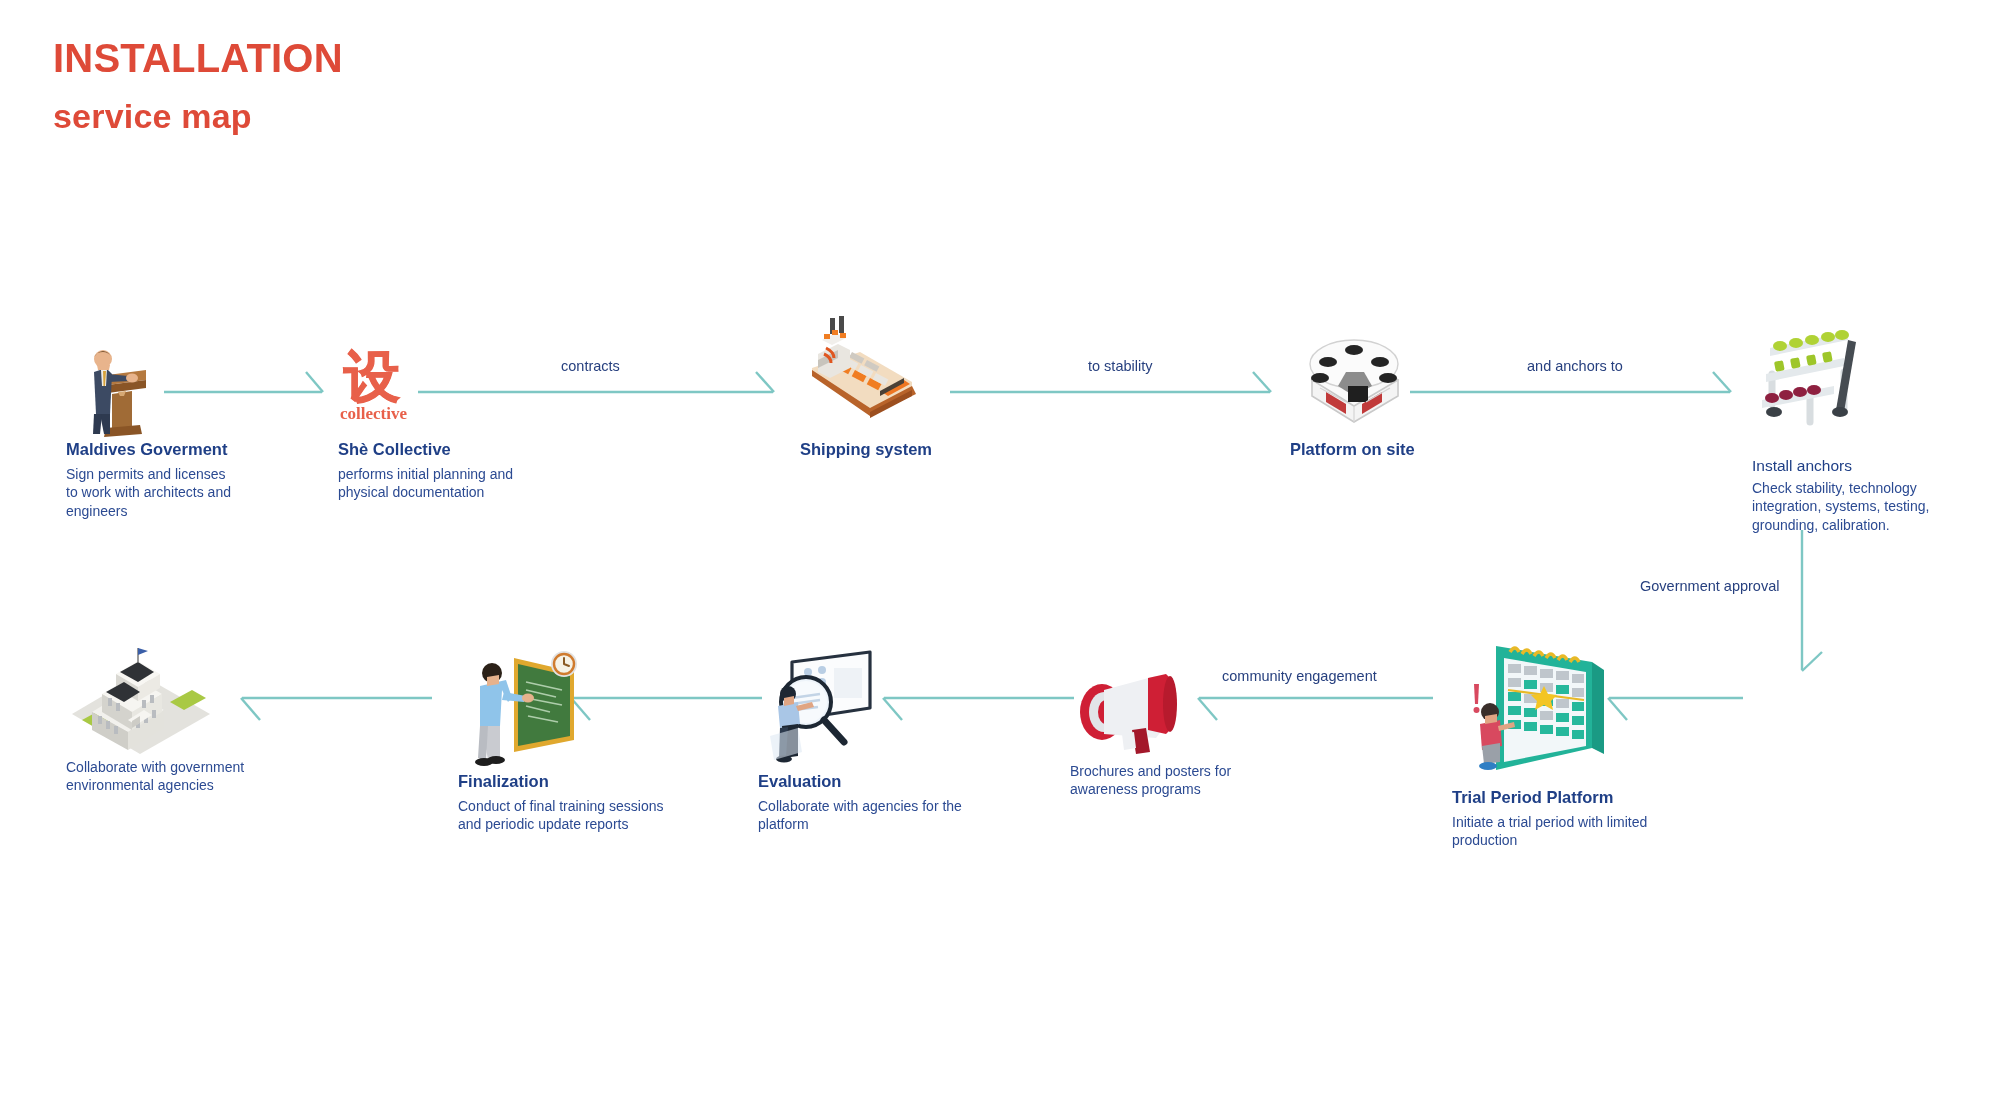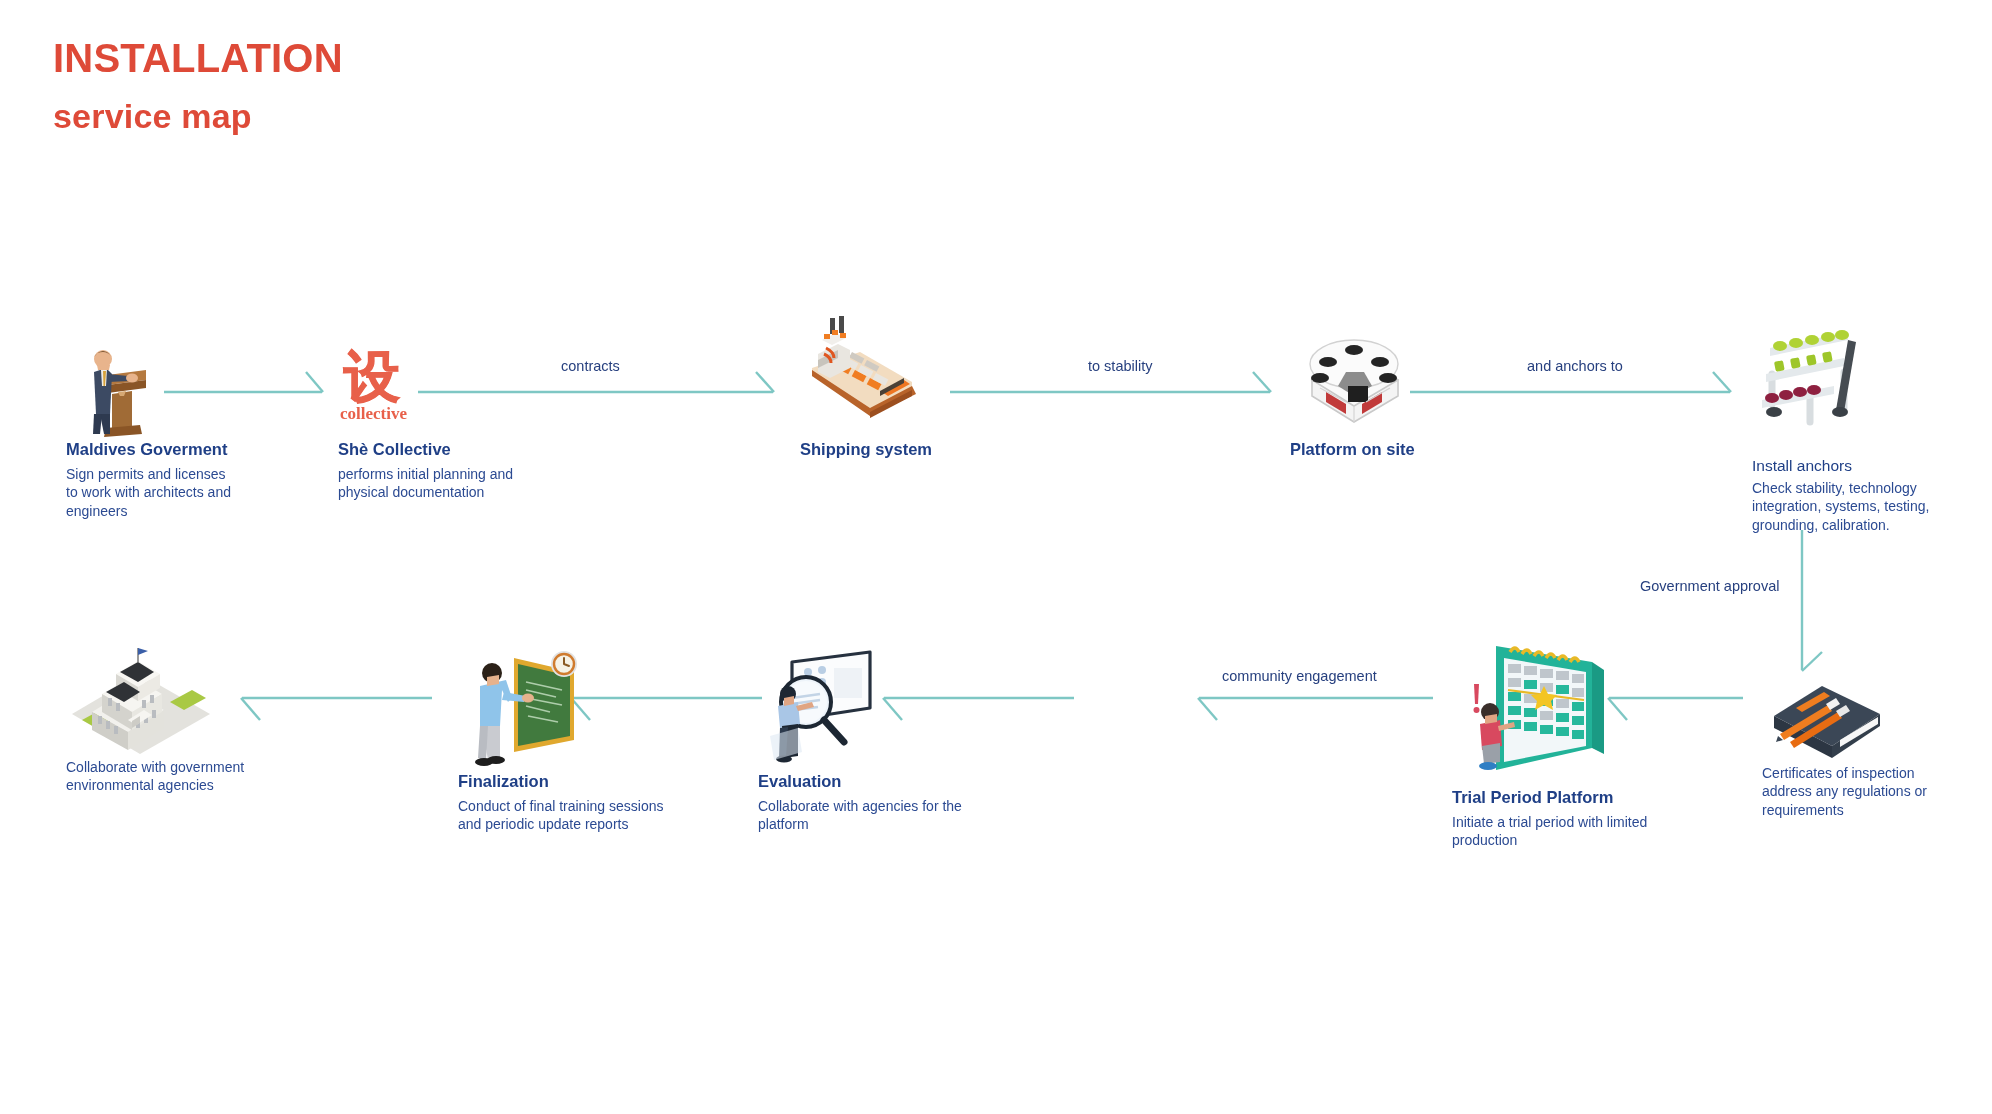--- a/index.html
+++ b/index.html
@@ -276,39 +276,20 @@
 
         <path d="M96 28 L104 30 L92 100 L84 98 Z" fill="#464c52"></path>
         <ellipse cx="88" cy="100" rx="8" ry="5" fill="#3a4046"></ellipse>
         <ellipse cx="22" cy="100" rx="8" ry="5" fill="#3a4046"></ellipse>
       </svg>
     </div>
     <div class="n-title plain">Install anchors</div>
     <div class="n-desc" style="width:185px;margin-top:4px;">Check stability, technology integration, systems, testing, grounding, calibration.</div>
   </div>
 
-  <div class="node" style="left:1762px;top:662px;width:200px;">
-    <div class="art" style="height:100px;">
-      <svg width="130" height="100" viewBox="0 0 130 100">
-        <path d="M12 54 L60 24 L118 52 L70 84 Z" fill="#3b4756"></path>
-        <path d="M12 54 L12 66 L70 96 L70 84 Z" fill="#2c3643"></path>
-        <path d="M70 84 L118 52 L118 64 L70 96 Z" fill="#333e4b"></path>
-        <path d="M78 78 L116 55 L116 62 L78 85 Z" fill="#f6f6f6"></path>
-        <path d="M34 46 L62 30 L68 34 L40 50 Z" fill="#ef7d1f"></path>
-
-        <path d="M18 72 L66 43 L70 49 L22 78 Z" fill="#ef7d1f"></path>
-        <path d="M64 42 L74 36 L78 42 L68 48 Z" fill="#f2f2f2"></path>
-        <path d="M16 74 L21 78 L14 80 Z" fill="#3b4756"></path>
-
-        <path d="M28 80 L76 50 L80 56 L32 86 Z" fill="#e86c12"></path>
-        <path d="M74 49 L84 43 L88 49 L78 55 Z" fill="#e8e8e8"></path>
-      </svg>
-    </div>
-    <div class="n-desc" style="width:180px;margin-top:2px;">Certificates of inspection address any regulations or requirements</div>
-  </div>
 
   <div class="node" style="left:1452px;top:628px;width:230px;">
     <div class="art" style="height:160px;">
       <svg width="160" height="160" viewBox="0 0 160 160">
 
         <path d="M44 18 L140 34 L140 120 L44 142 Z" fill="#22b399"></path>
         <path d="M140 34 L152 42 L152 126 L140 120 Z" fill="#1a9a84"></path>
         <path d="M52 30 L134 44 L134 118 L52 134 Z" fill="#f2f7f9"></path>
 
         <g stroke="#e8b927" stroke-width="3.5" fill="none">
@@ -363,20 +344,35 @@
         <ellipse cx="36" cy="138" rx="9" ry="4" fill="#2f7fc4"></ellipse>
 
         <path d="M22 56 L27 56 L26 76 L23 76 Z" fill="#d8495f"></path>
         <circle cx="24.5" cy="82" r="3" fill="#d8495f"></circle>
       </svg>
     </div>
     <div class="n-title">Trial Period Platform</div>
     <div class="n-desc" style="width:210px;">Initiate a trial period with limited production</div>
   </div>
 
+  <div class="node" style="left:1070px;top:660px;width:200px;">
+    <div class="art" style="height:100px;">
+      <svg width="130" height="100" viewBox="0 0 130 100">
+        <ellipse cx="32" cy="52" rx="22" ry="28" fill="#cf1f35"></ellipse>
+        <ellipse cx="34" cy="52" rx="15" ry="20" fill="#e2e4e8"></ellipse>
+        <ellipse cx="36" cy="52" rx="8" ry="12" fill="#cf1f35"></ellipse>
+        <path d="M34 30 L86 16 L92 22 L92 70 L86 78 L34 74 Z" fill="#eef0f3"></path>
+        <path d="M78 18 L96 14 L104 22 L104 66 L96 74 L78 70 Z" fill="#cf1f35"></path>
+        <ellipse cx="100" cy="44" rx="7" ry="28" fill="#b71a2d"></ellipse>
+        <path d="M62 70 L76 68 L80 92 L66 94 Z" fill="#a3182a"></path>
+        <path d="M52 74 L64 72 L66 88 L54 90 Z" fill="#eef0f3"></path>
+      </svg>
+    </div>
+    <div class="n-desc" style="width:180px;margin-top:2px;">Brochures and posters for awareness programs</div>
+  </div>
 
   <div class="node" style="left:458px;top:640px;width:240px;">
     <div class="art" style="height:132px;">
       <svg width="150" height="132" viewBox="0 0 150 132">
 
         <path d="M56 18 L116 32 L116 100 L56 112 Z" fill="#e0a82e"></path>
         <path d="M60 24 L112 36 L112 96 L60 106 Z" fill="#417a3e"></path>
         <g stroke="#c9e2c6" stroke-width="1.6" fill="none" opacity=".8">
           <path d="M68 42 L104 50"></path>
             <path d="M68 50 L98 57"></path>

